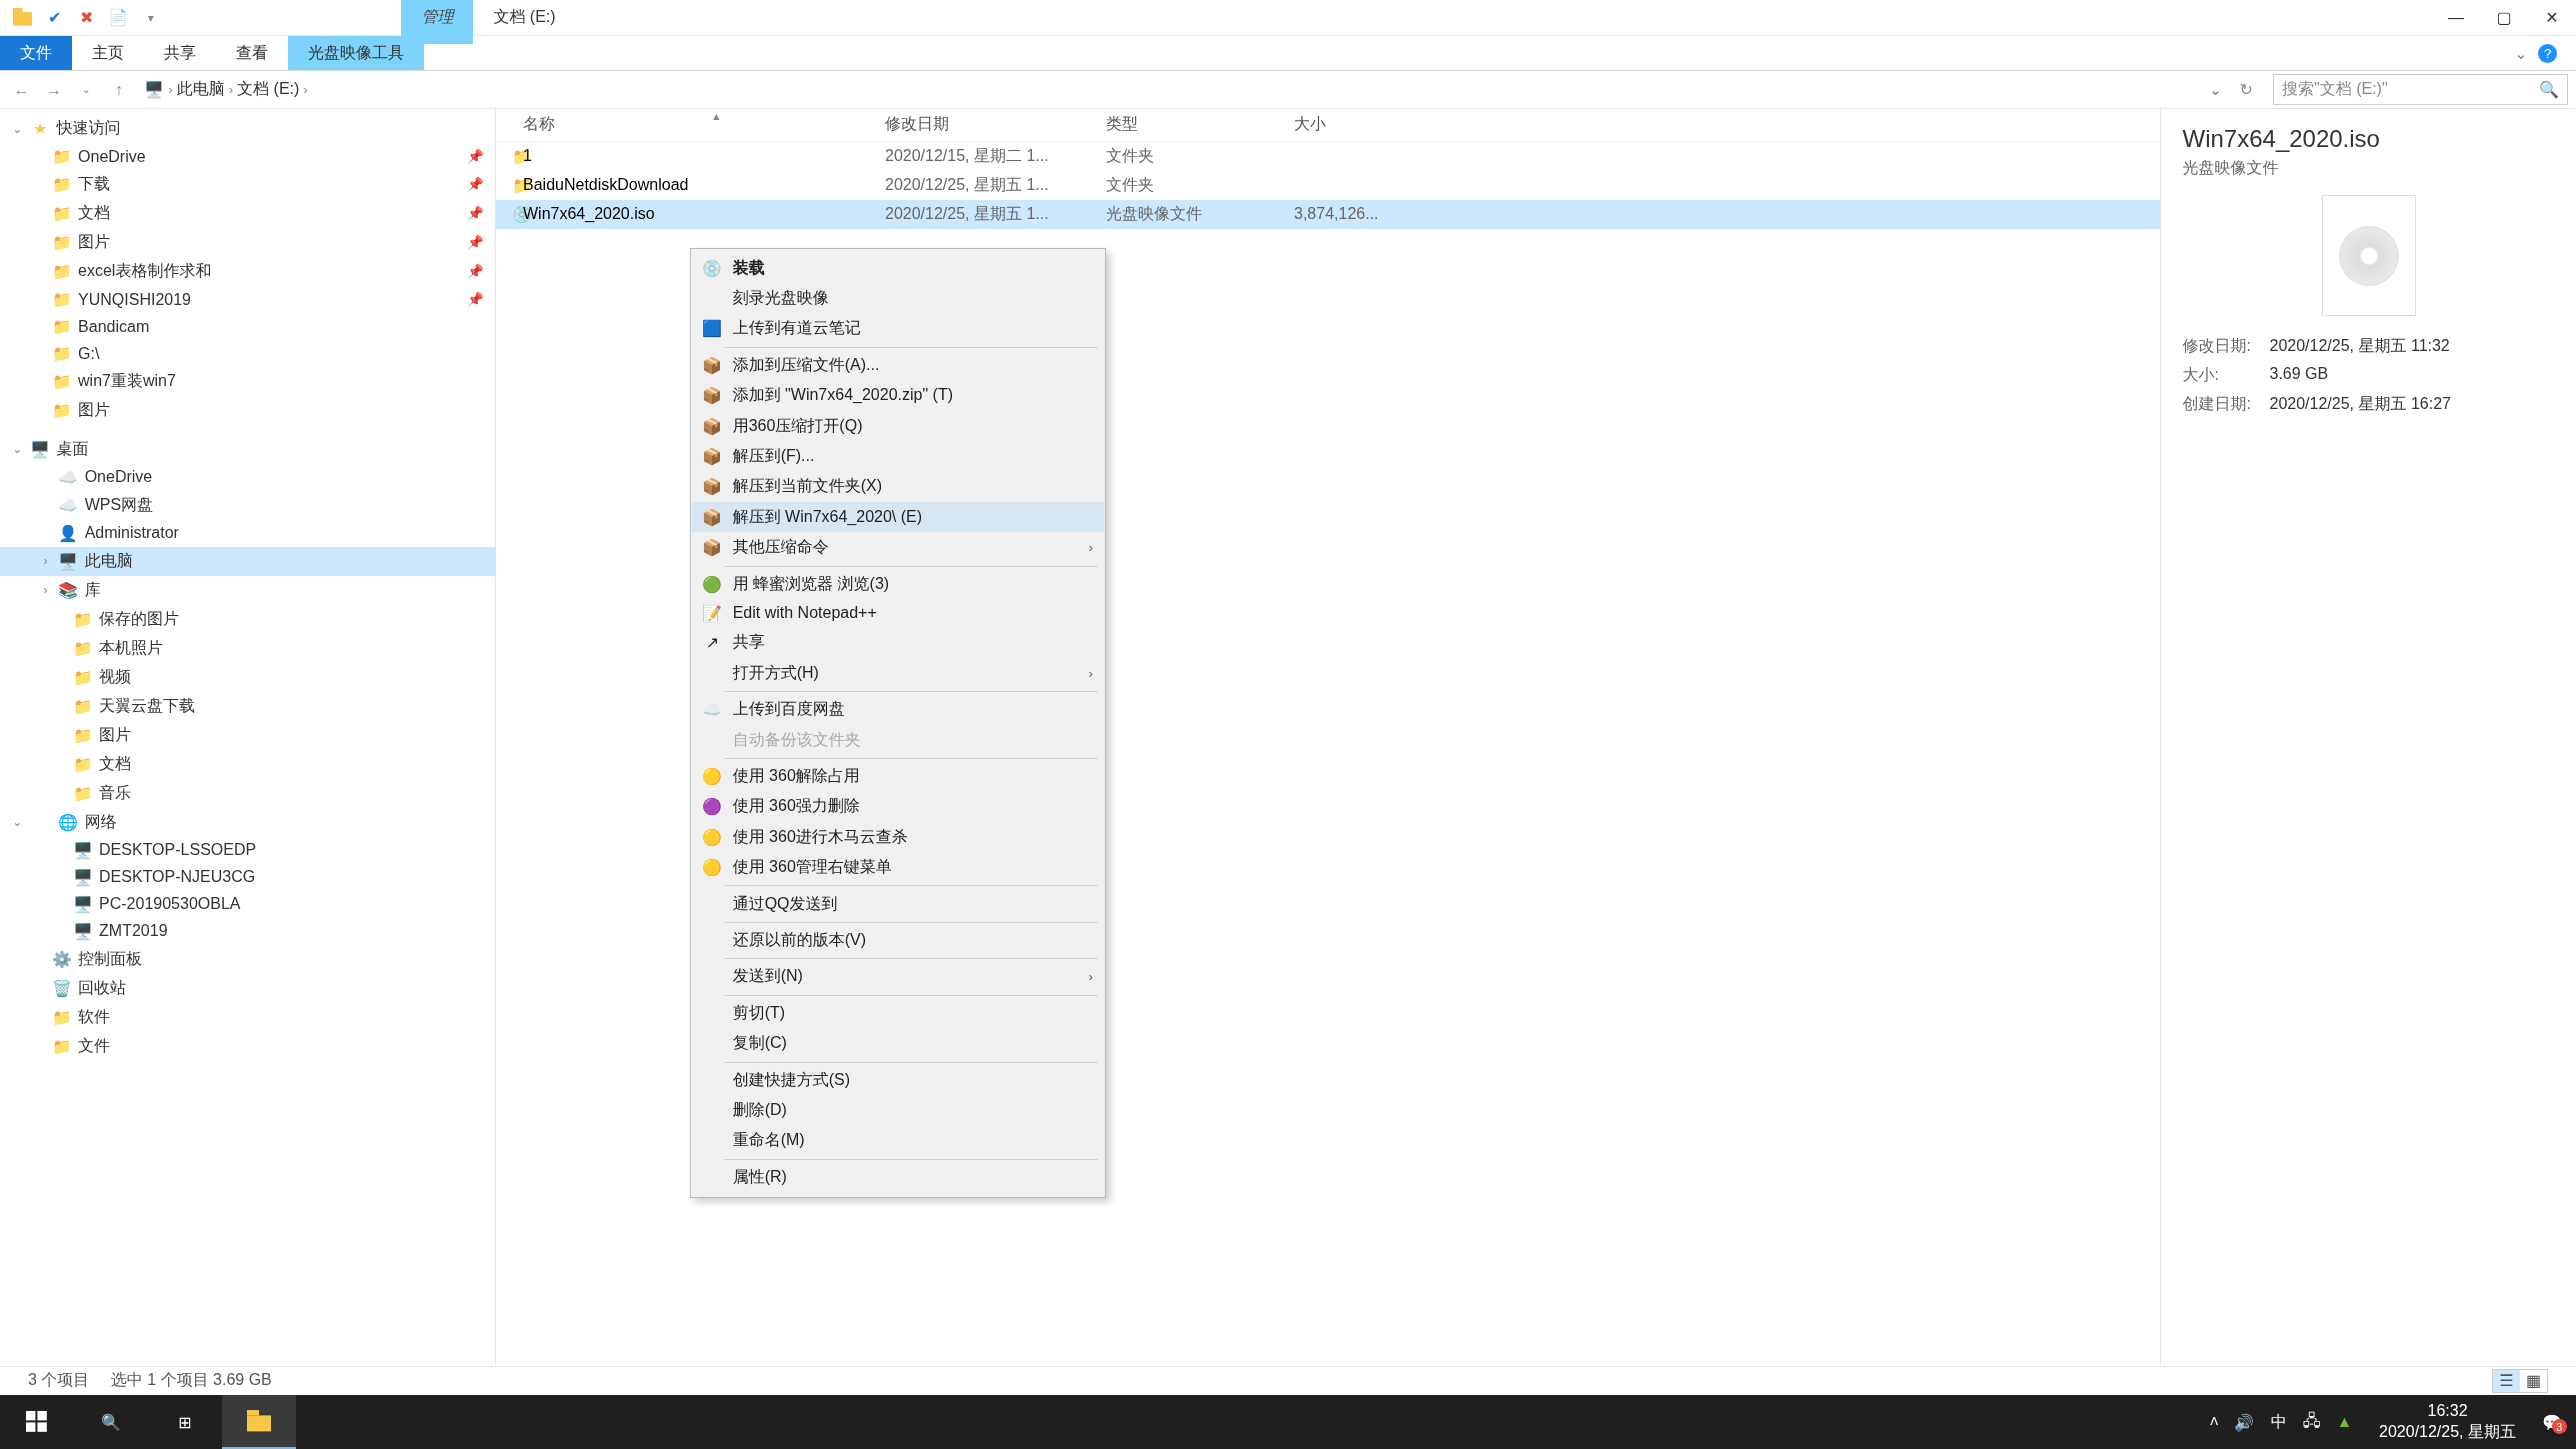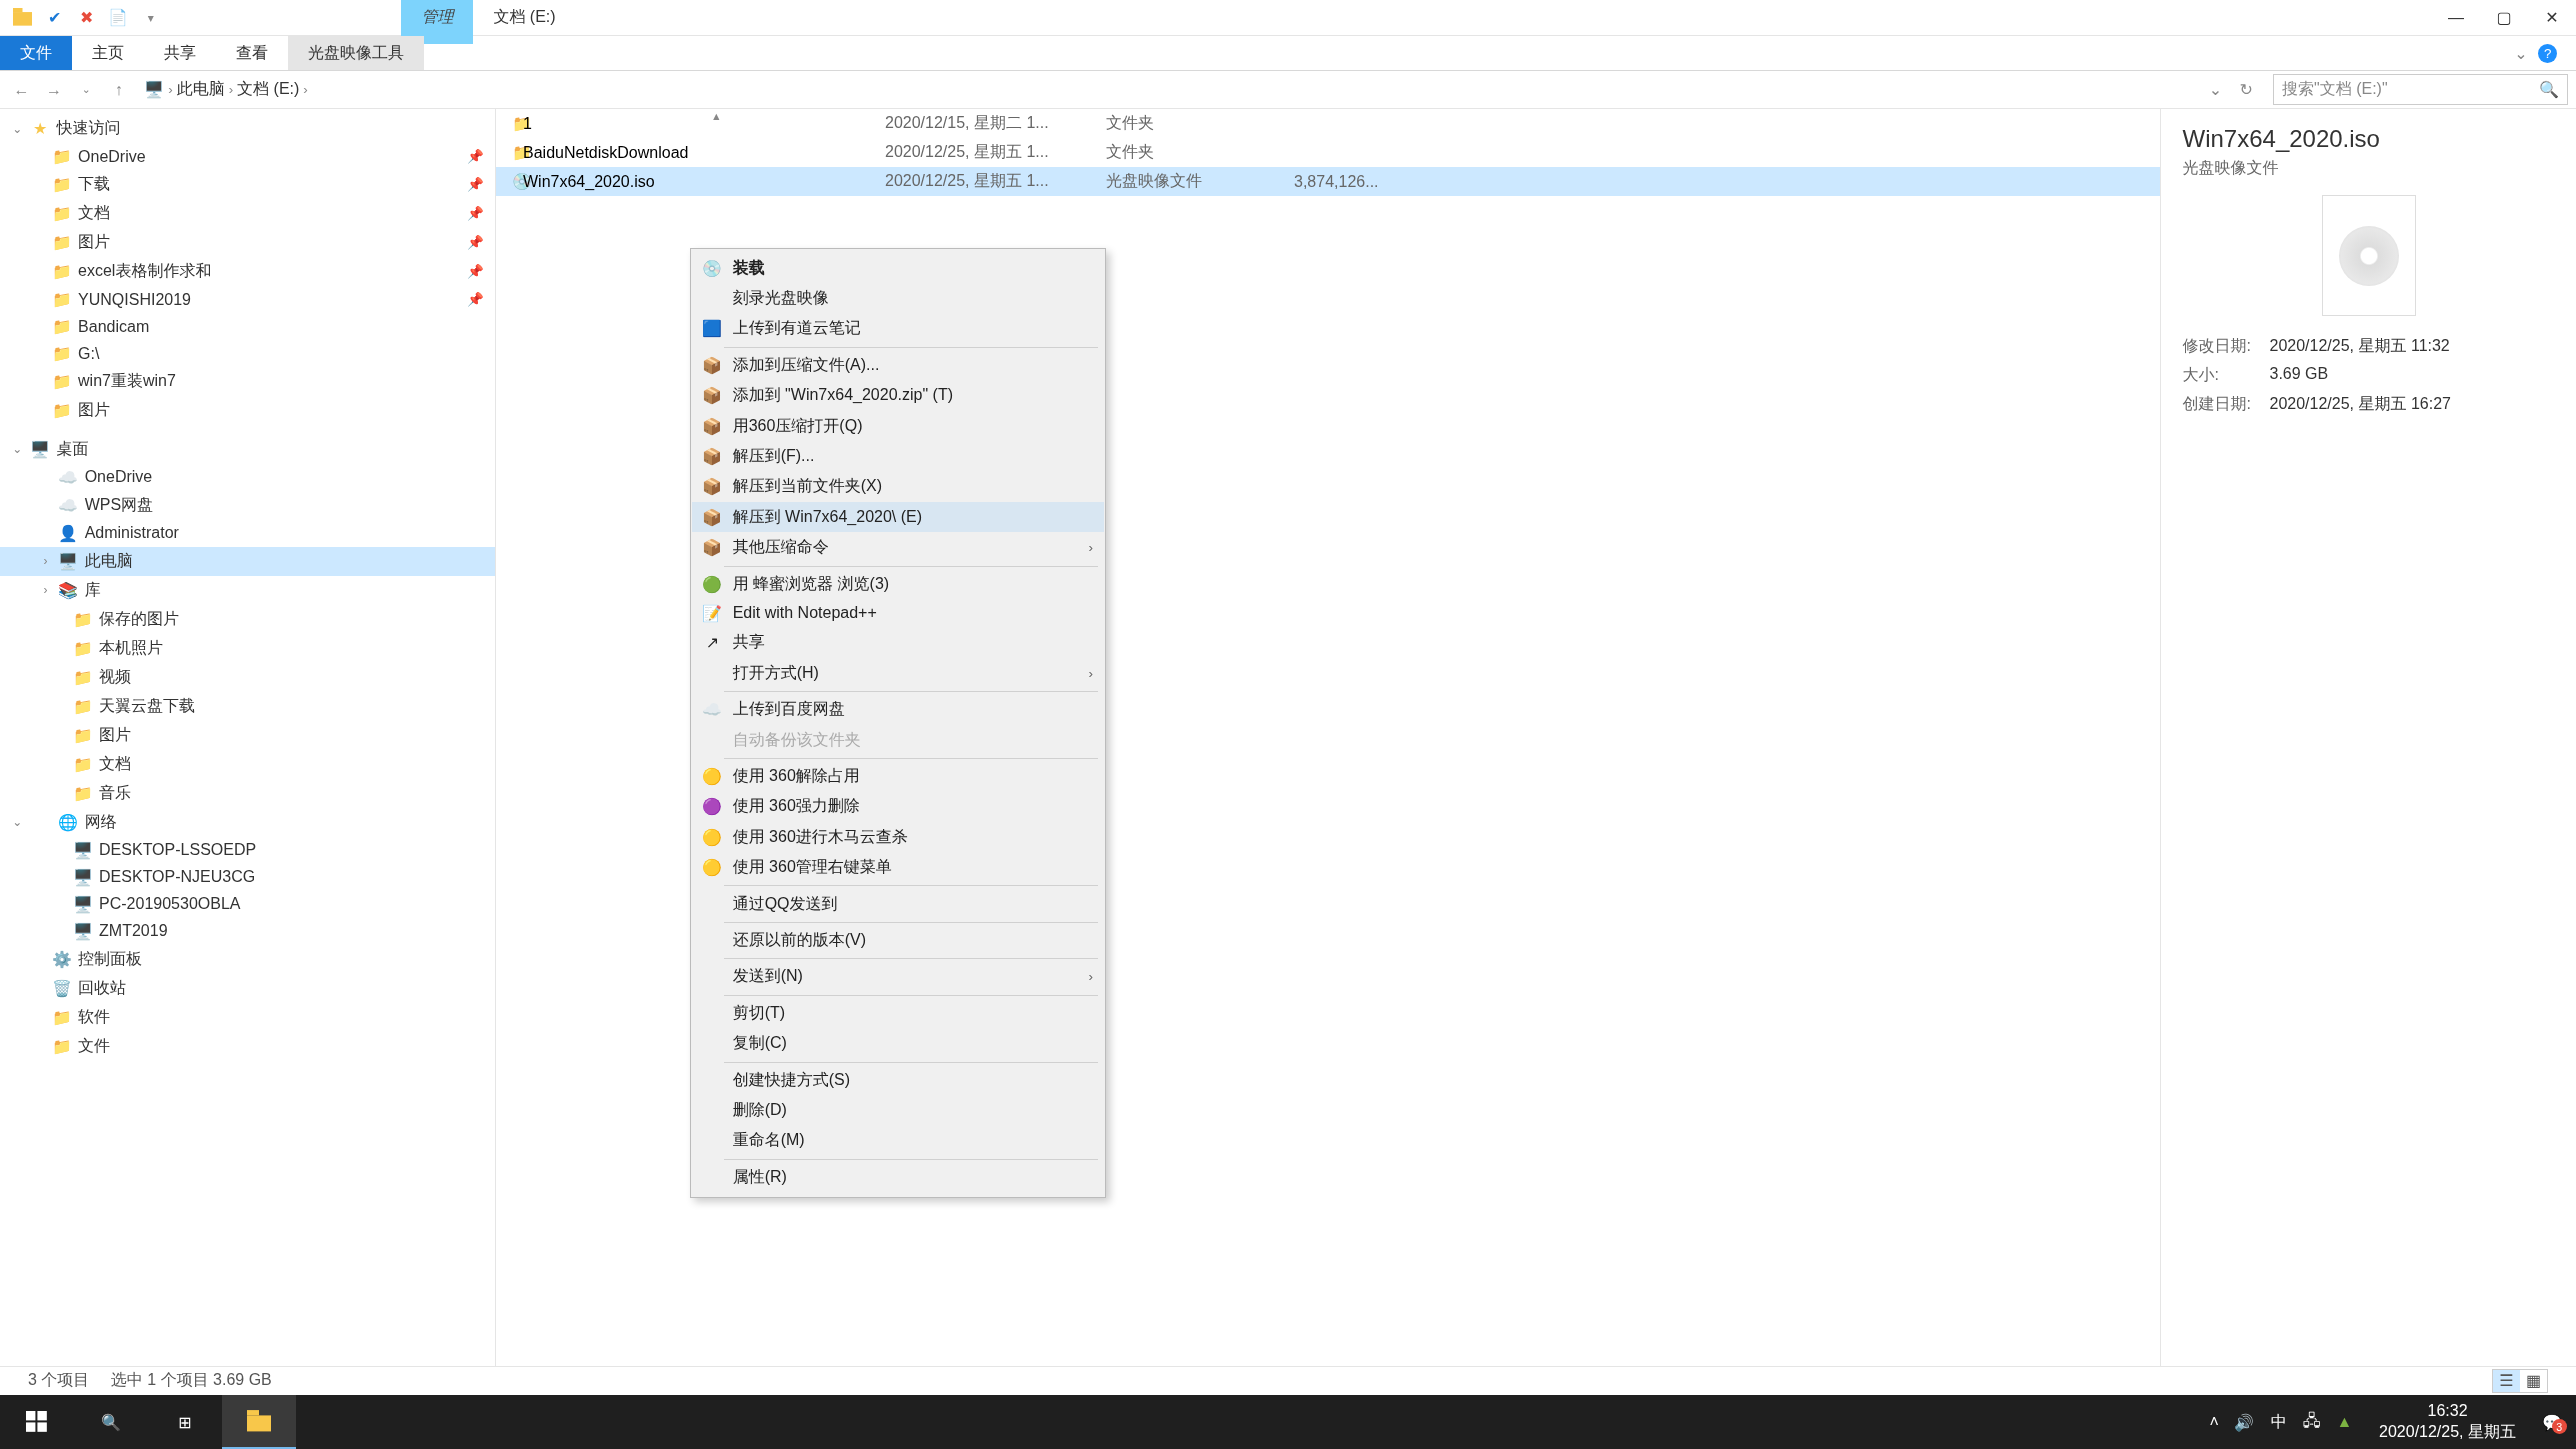--- a/index.html
+++ b/index.html
@@ -13,21 +13,21 @@
 .title-text { padding: 4px 20px; color: #333; }
 .spacer { flex: 1; }
 .win-controls { display: flex; }
 .win-btn { width: 48px; height: 36px; display: flex; align-items: center; justify-content: center; color: #333; }
 .help-icon { width: 19px; height: 19px; border-radius: 50%; background: #1e90ff; color: #fff; display: flex; align-items: center; justify-content: center; font-size: 13.4px; margin-right: 10.7px; }
 
 
 .ribbon { height: 35px; display: flex; align-items: stretch; border-bottom: 0.7px solid #d8d8d8; }
 .ribbon-tab { padding: 8px 20px; color: #333; display: flex; align-items: center; }
 .ribbon-tab.active { background: #1a79d7; color: #fff; }
-.ribbon-tab.highlight { background: #e5e5e5; }
+.ribbon-tab.highlight { background: #7dd3fc; }
 
 
 .addressbar { height: 38px; display: flex; align-items: center; padding: 0 8px; gap: 5.4px; border-bottom: 0.7px solid #e5e5e5; }
 .nav-btn { width: 27px; height: 27px; display: flex; align-items: center; justify-content: center; color: #888; }
 .breadcrumb { flex: 1; display: flex; align-items: center; gap: 4px; padding: 2.7px 6.7px; }
 .bc-sep { color: #888; font-size: 13.4px; }
 .bc-item { color: #333; }
 .bc-end { flex: 1; }
 .bc-drop { color: #888; padding: 0 5.4px; }
 .bc-refresh { color: #888; padding: 0 8px; }
@@ -356,20 +356,26 @@
           <span class="indent" style="width:35px"></span>
           <span class="tree-icon">📁</span>
           <span>文件</span>
         </div>
       </div>
   </div>
 
   <div class="content">
     <div class="filelist">
       <div class="sort-ind">▲</div>
+      <div class="col-headers">
+        <div class="col-name">名称</div>
+        <div class="col-date">修改日期</div>
+        <div class="col-type">类型</div>
+        <div class="col-size">大小</div>
+      </div>
       <div id="file-rows">
           <div class="row">
             <span class="row-icon">📁</span>
             <span class="row-name">1</span>
             <span class="row-date">2020/12/15, 星期二 1...</span>
             <span class="row-type">文件夹</span>
             <span class="row-size"></span>
           </div>
           <div class="row">
             <span class="row-icon">📁</span>

